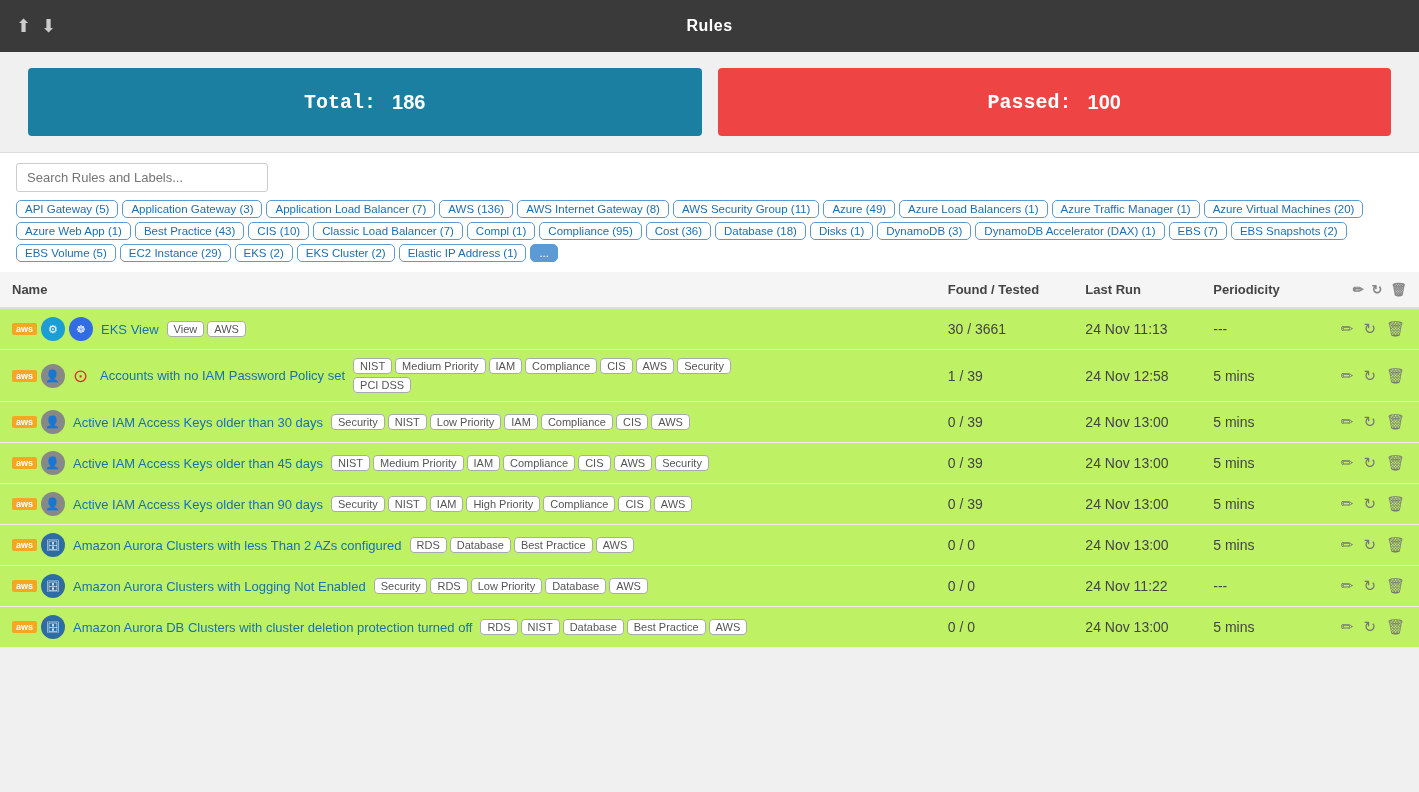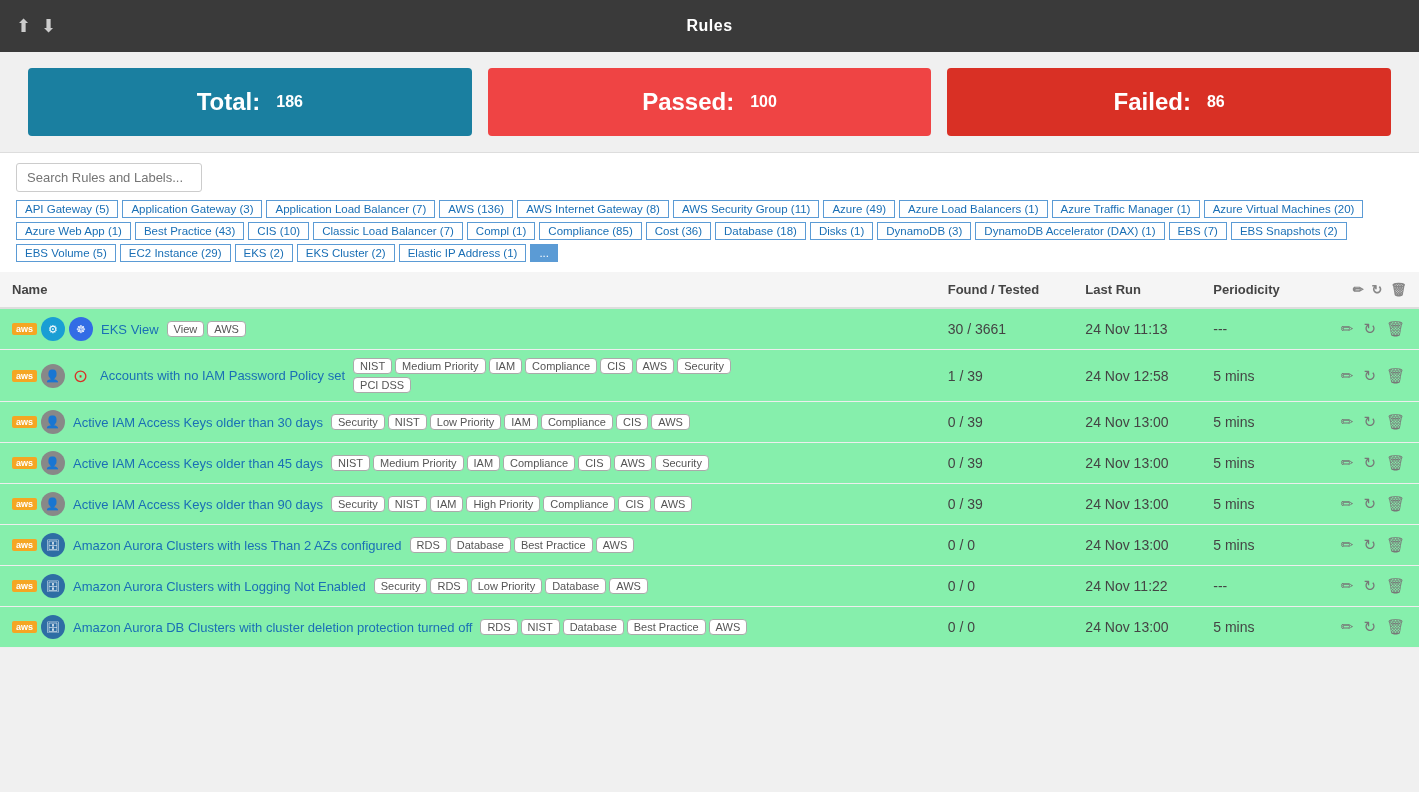--- a/index.html
+++ b/index.html
@@ -47,71 +47,72 @@
       align-items: center;
       justify-content: center;
       color: #fff;
       font-size: 22px;
       font-weight: 700;
       gap: 16px;
       margin: 0 8px;
       border-radius: 4px;
     }
     .stat-label {
-      font-size: 24px;
+      font-size: 20px;
       font-weight: 600;
+      font-family: Liberation Mono, monospace;
     }
     .stat-value {
-      font-size: 16px;
+      font-size: 20px;
       font-weight: 700;
     }
     .stat-total { background: #1a7fa0; }
     .stat-passed { background: #ef4444; }
     .stat-failed { background: #d93025; }
 
     
     .filter-area {
       background: #fff;
       border-top: 1px solid #ddd;
       padding: 10px 16px;
     }
     .search-input {
-      width: 186px;
+      width: 252px;
       padding: 6px 10px;
       border: 1px solid #ccc;
       border-radius: 3px;
       font-size: 13px;
       color: #b91c1c;
       outline: none;
     }
     .tags-row {
       display: flex;
       flex-wrap: wrap;
       gap: 4px;
       margin-top: 8px;
     }
     .tag {
       padding: 2px 8px;
       border: 1px solid #5b9bd5;
-      border-radius: 0;
+      border-radius: 5px;
       color: #1a6fb5;
       font-size: 11.5px;
       cursor: pointer;
       background: #fff;
       white-space: nowrap;
     }
     .tag-more {
       background: #5b9bd5;
       color: #fff;
       border: 1px solid #5b9bd5;
     }
 
     
     .table-container {
-      background: #86efac;
+      background: #bef264;
       overflow-x: auto;
     }
     table {
       width: 100%;
       border-collapse: collapse;
     }
     thead tr {
       background: #f5f5f5;
       border-bottom: 2px solid #ddd;
     }
@@ -221,24 +222,20 @@
 </div>
 
 <div class="stats-bar">
   <div class="stat-card stat-total">
     <span class="stat-label">Total:</span>
     <span class="stat-value">186</span>
   </div>
   <div class="stat-card stat-passed">
     <span class="stat-label">Passed:</span>
     <span class="stat-value">100</span>
-  </div>
-  <div class="stat-card stat-failed">
-    <span class="stat-label">Failed:</span>
-    <span class="stat-value">86</span>
   </div>
 </div>
 
 <div class="filter-area">
   <input class="search-input" type="text" placeholder="Search Rules and Labels..." style="">
   <div class="tags-row" id="tags-container">
       <span class="tag">API Gateway (5)</span>
       <span class="tag">Application Gateway (3)</span>
       <span class="tag">Application Load Balancer (7)</span>
       <span class="tag">AWS (136)</span>
@@ -246,21 +243,21 @@
       <span class="tag">AWS Security Group (11)</span>
       <span class="tag">Azure (49)</span>
       <span class="tag">Azure Load Balancers (1)</span>
       <span class="tag">Azure Traffic Manager (1)</span>
       <span class="tag">Azure Virtual Machines (20)</span>
       <span class="tag">Azure Web App (1)</span>
       <span class="tag">Best Practice (43)</span>
       <span class="tag">CIS (10)</span>
       <span class="tag">Classic Load Balancer (7)</span>
       <span class="tag">Compl (1)</span>
-      <span class="tag">Compliance (85)</span>
+      <span class="tag">Compliance (95)</span>
       <span class="tag">Cost (36)</span>
       <span class="tag">Database (18)</span>
       <span class="tag">Disks (1)</span>
       <span class="tag">DynamoDB (3)</span>
       <span class="tag">DynamoDB Accelerator (DAX) (1)</span>
       <span class="tag">EBS (7)</span>
       <span class="tag">EBS Snapshots (2)</span>
       <span class="tag">EBS Volume (5)</span>
       <span class="tag">EC2 Instance (29)</span>
       <span class="tag">EKS (2)</span>

